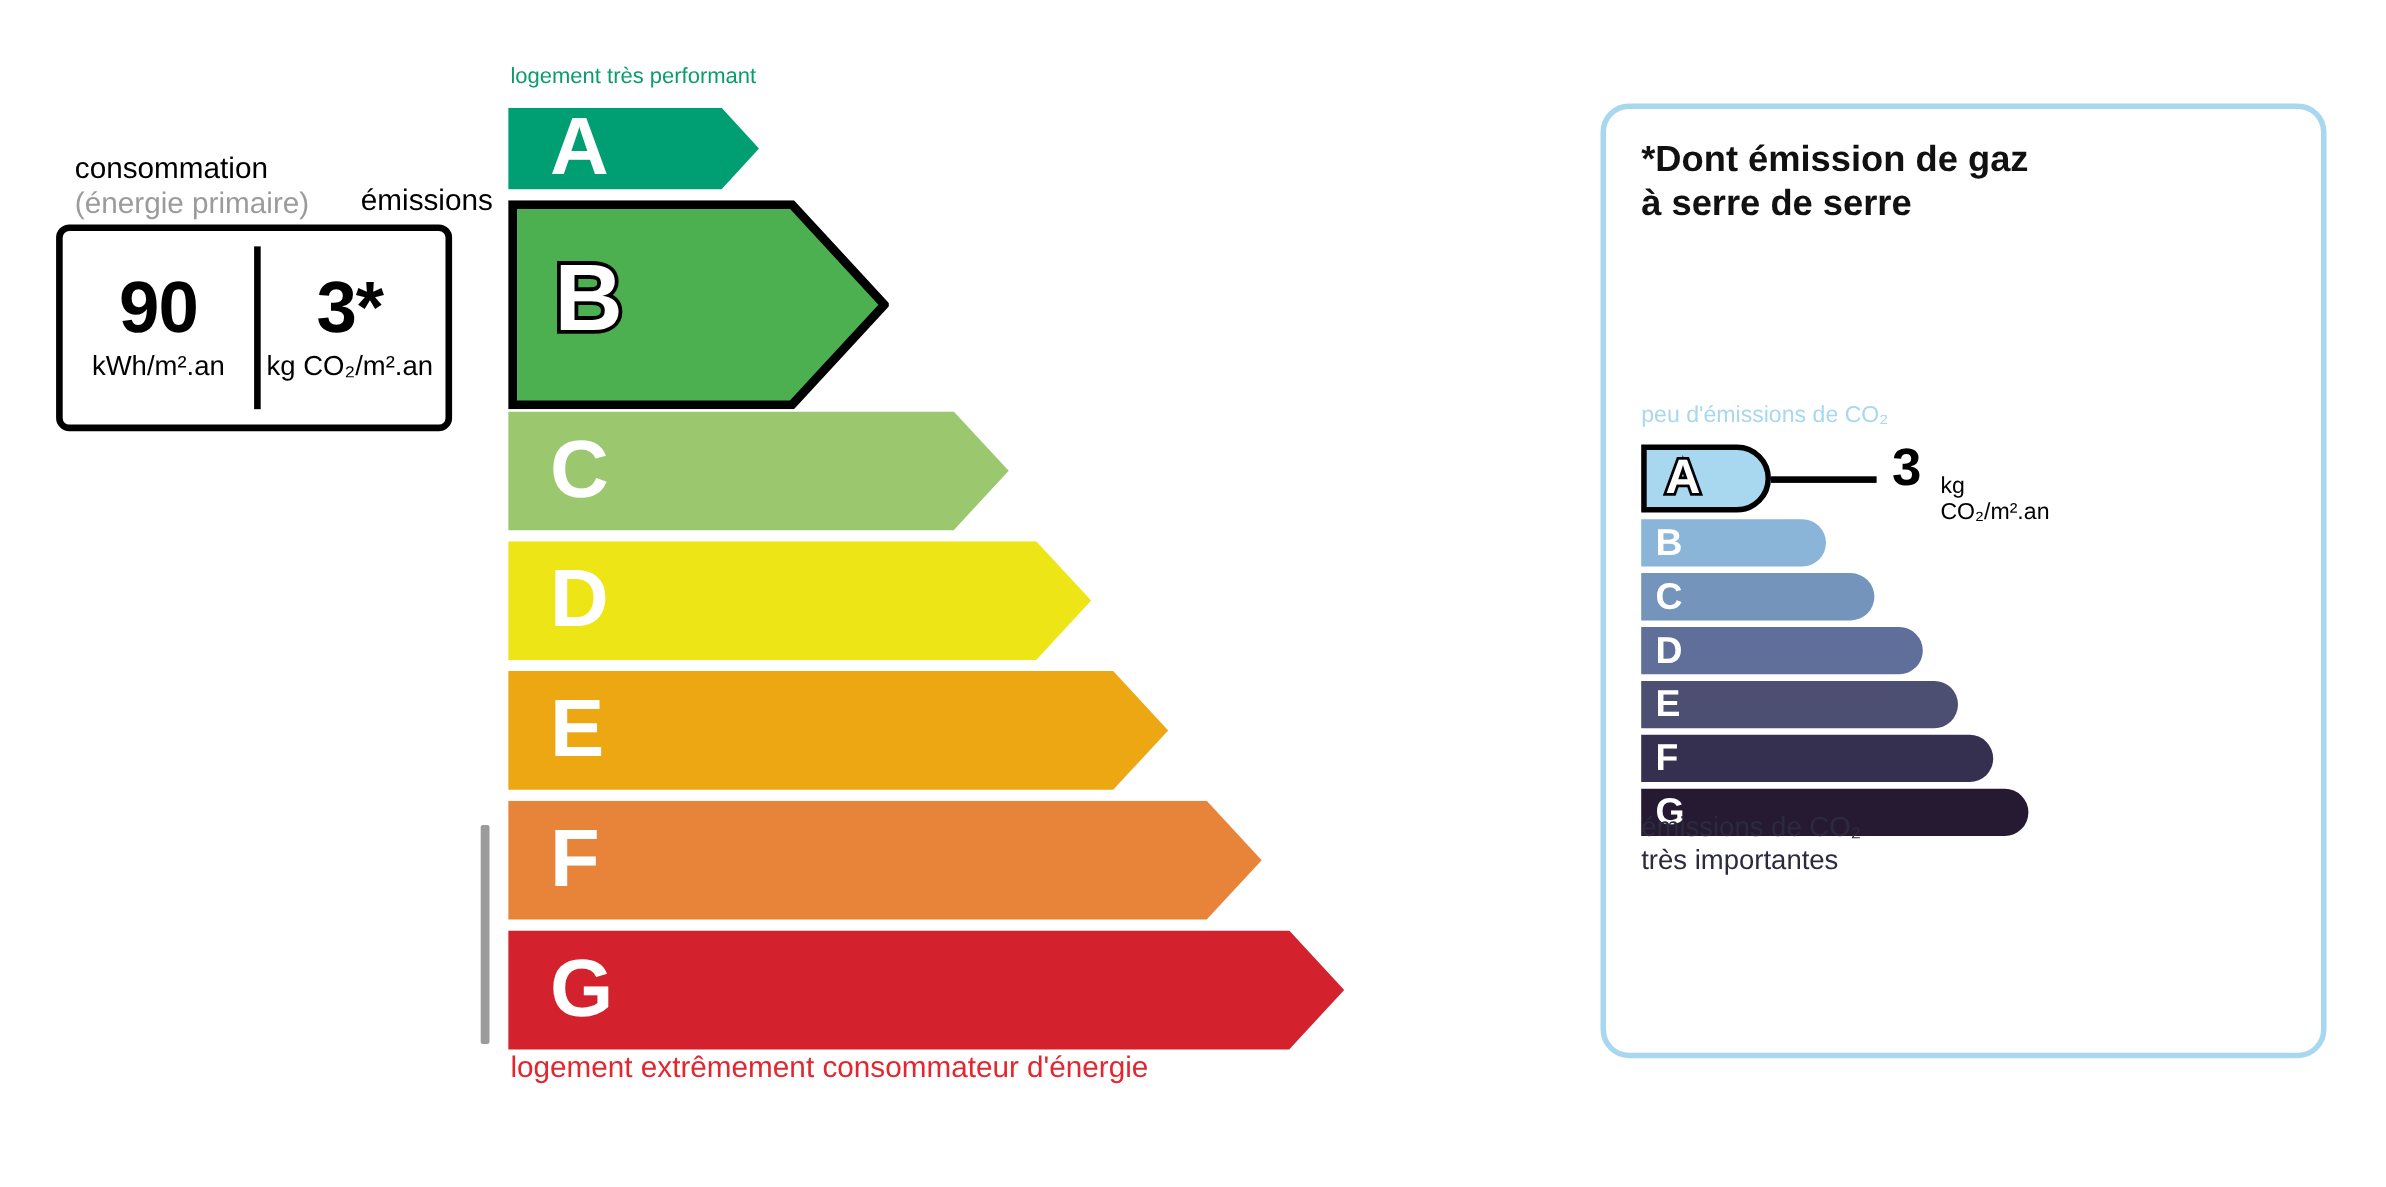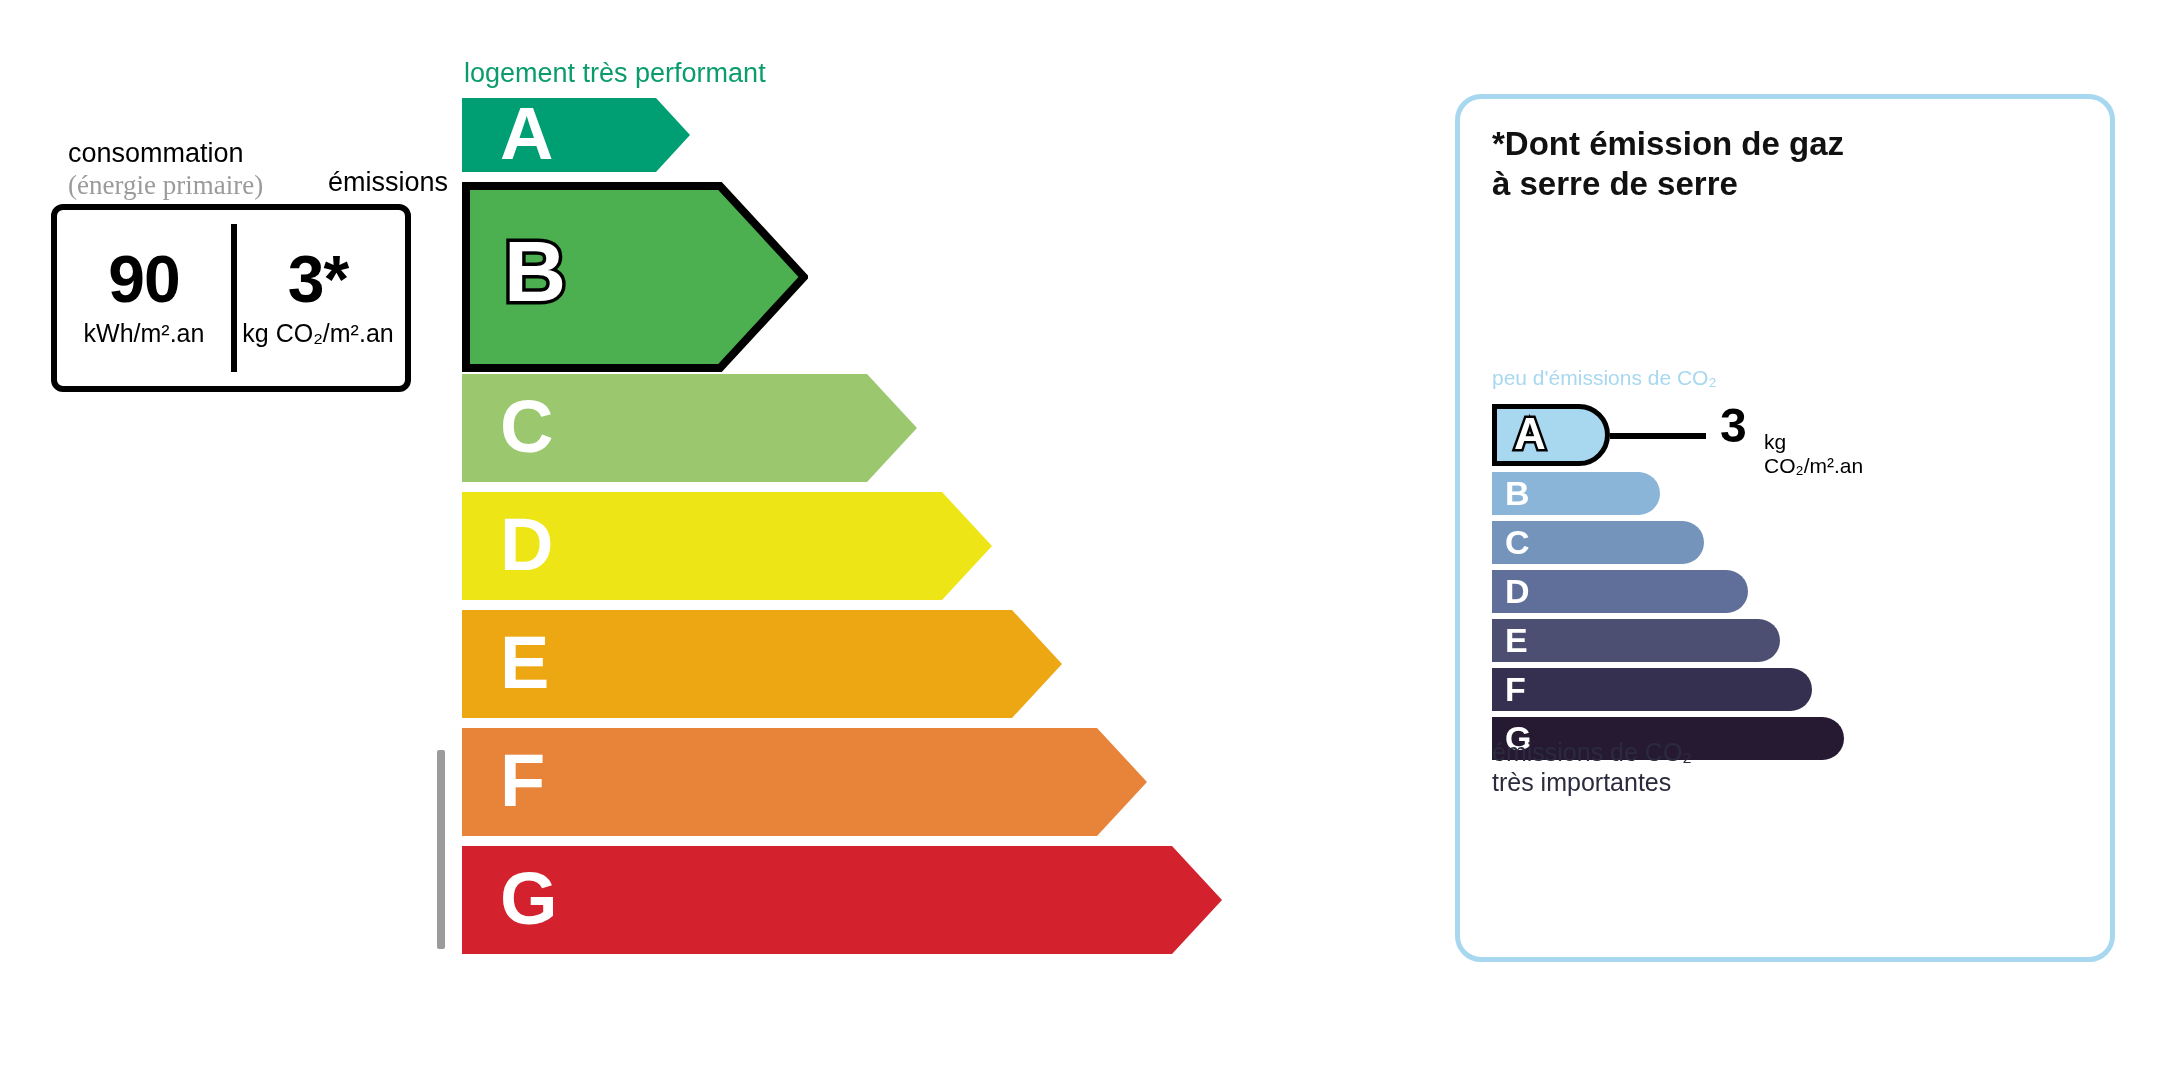--- a/index.html
+++ b/index.html
@@ -18,21 +18,21 @@
   .stage { position: absolute; inset: 0; }
 
   
   #dpe-energy-chart { position: absolute; left: 0; top: 0; width: 1400px; height: 1079px; }
 
   .col-headers { position: absolute; left: 68px; top: 138px; width: 420px; }
   .hdr-consommation {
     position: absolute; left: 0; top: 0; width: 250px; 
     font-size: 27px; color: #000; line-height: 1.18;
   }
-  .hdr-consommation .sub { color: #9b9b9b; display: block; font-family: Liberation Serif, serif; }
+  .hdr-consommation .sub { color: #9b9b9b; display: block; }
   .hdr-emissions {
     position: absolute; left: 260px; top: 29px; width: 180px; text-align: left;
     font-size: 27px; color: #000;
   }
 
   
   .value-box {
     position: absolute; left: 51px; top: 204px; width: 360px; height: 188px;
     border: 6px solid #000; border-radius: 12px; box-sizing: border-box;
     background: #fff; display: flex; z-index: 6;
@@ -64,21 +64,21 @@
   .band.highlight .band-letter {
     color: #ffffff;
     -webkit-text-stroke: 7px #000;
     paint-order: stroke fill;
     font-size: 86px;
     left: 42px;
   }
 
   .caption-top {
     position: absolute; left: 464px; top: 58px;
-    font-size: 27px; color: #0a9c6d;
+    font-size: 20px; color: #0a9c6d;
   }
   .caption-bottom {
     position: absolute; left: 464px; top: 955px;
     font-size: 27px; color: #e3262f;
   }
 
   
   .passoire-bar {
     position: absolute; left: 437px; top: 750px; width: 8px; height: 199px;
     background: #9b9b9b; border-radius: 2px;
@@ -155,20 +155,21 @@
         <div class="value-num">90</div>
         <div class="value-unit">kWh/m².an</div>
       </div>
       <div class="value-cell">
         <div class="value-num">3*</div>
         <div class="value-unit">kg CO₂/m².an</div>
       </div>
     </div>
 
     <div class="caption-top">logement très performant</div>
+    <div class="caption-bottom">logement extrêmement consommateur d'énergie</div>
 
     <div class="passoire-bar"></div>
 
     <div class="bands" id="energy-bands">
         <div class="band" style="position: absolute; left: 0px; top: 0px; width: 228px; height: 74px;">
           <svg width="236" height="82" class="band-arrow">
             <path d="M0,0 L194,0 L228,37 L194,74 L0,74 Z" fill="#009E73"></path>
           </svg>
           <span class="band-letter">A</span>
         </div>

